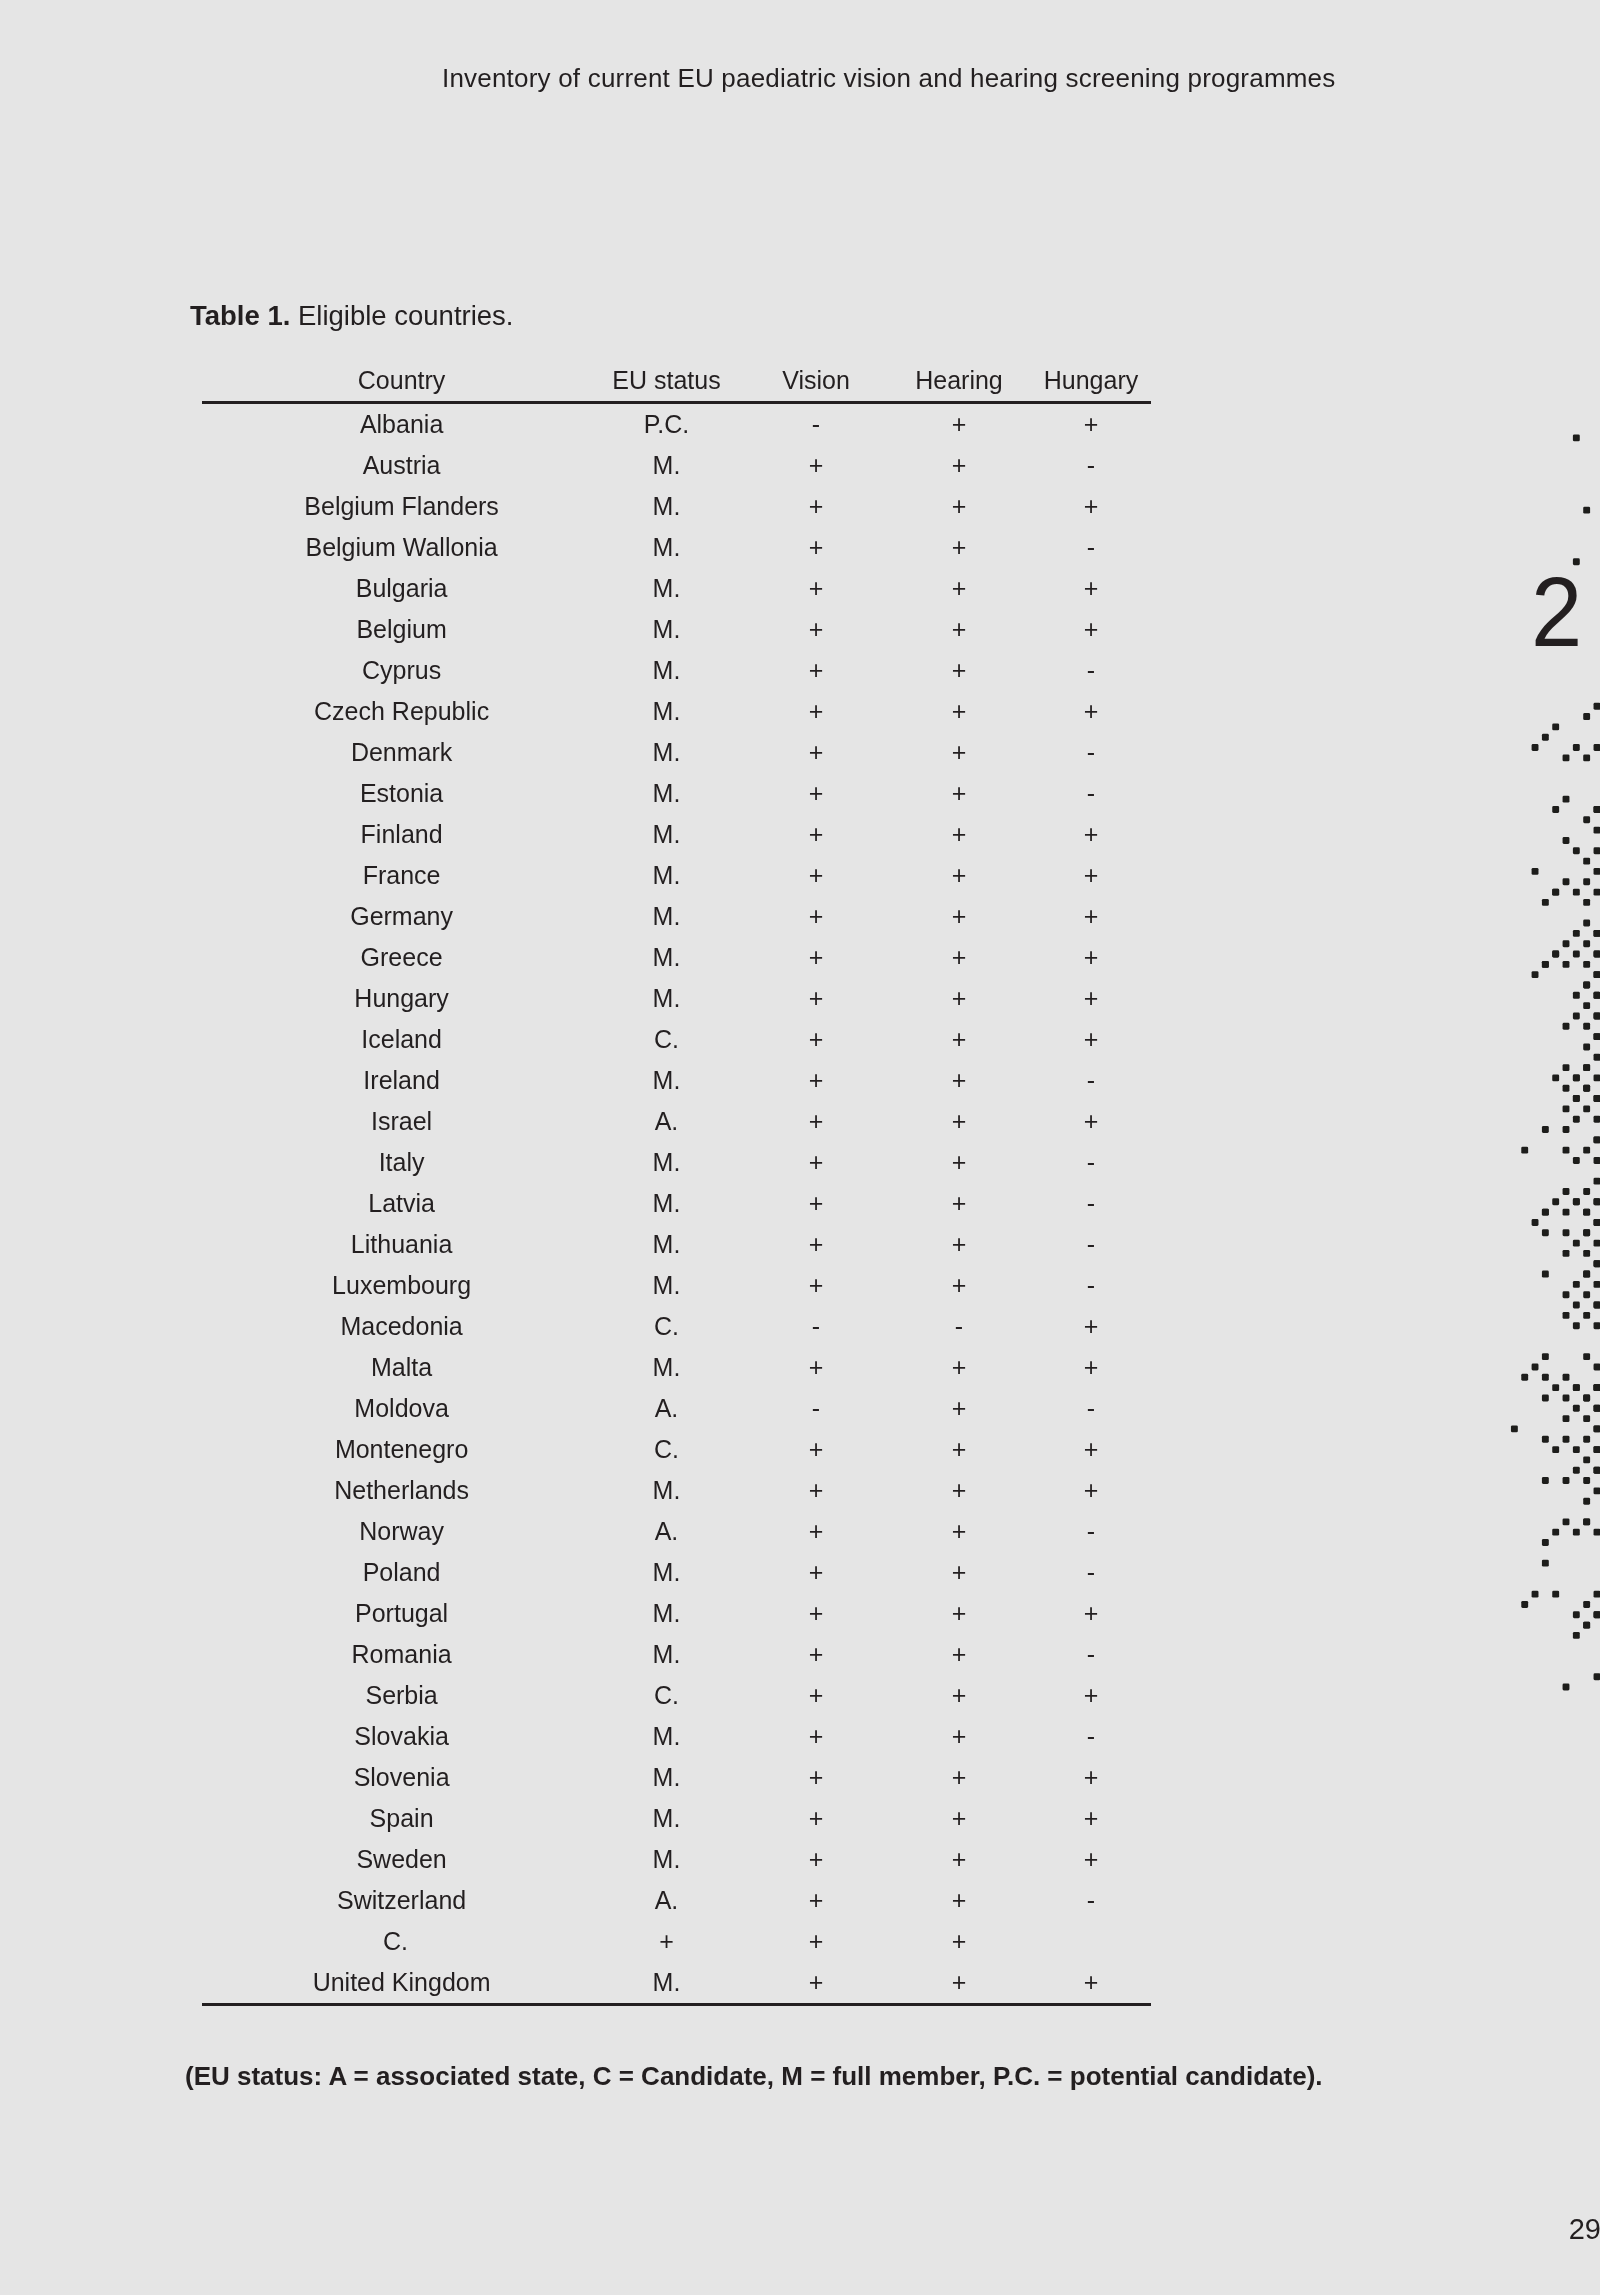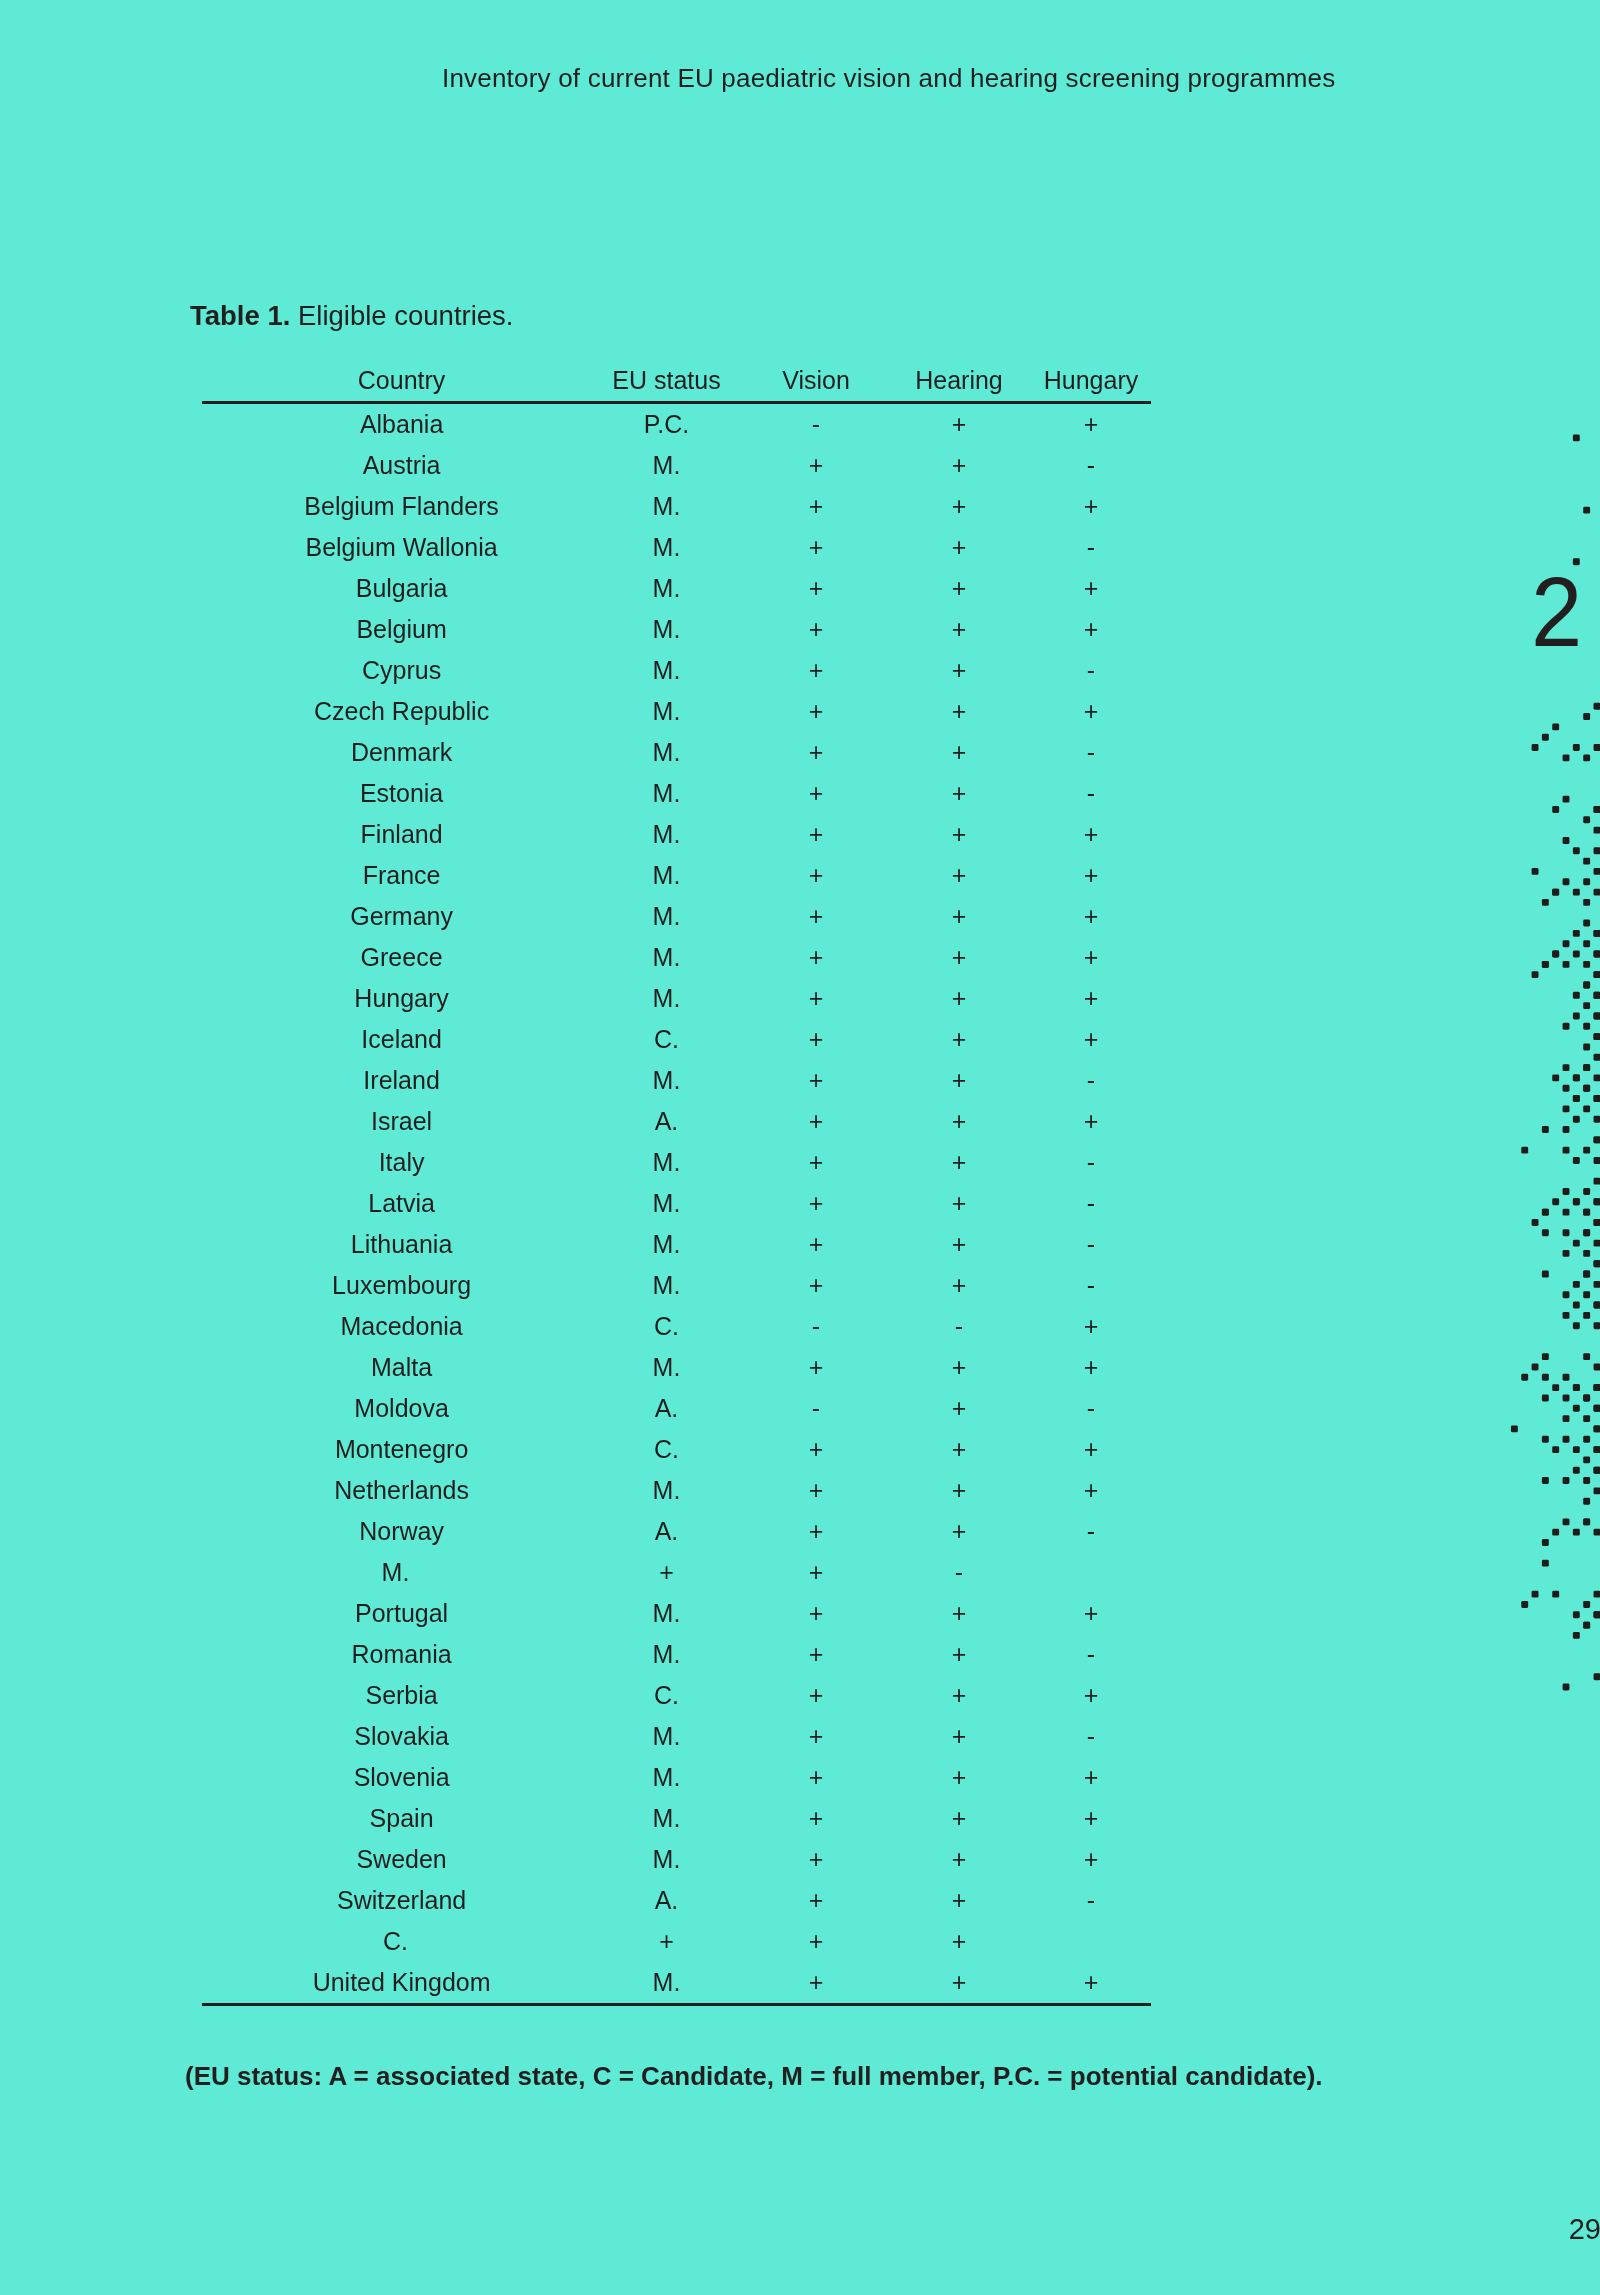--- a/index.html
+++ b/index.html
@@ -1,20 +1,20 @@
 <!DOCTYPE html>
 <html style="font-size:12.2px"><head>
 <meta charset="utf-8">
 <style>
   html,body{margin:0;padding:0;background:#ffffff;}
   #page{
     position:relative;
     width:1601px;
     height:2295px;
-    background:#5eead4;
+    background:#e5e5e5;
     font-family:"Liberation Sans", sans-serif;
     color:#231f20;
     overflow:hidden;
   }
   .running-head{
     position:absolute;
     left:442px;
     top:63px;
     font-size:26px;
     letter-spacing:0.2px;
@@ -527,20 +527,21 @@
 
         <div class="t-row">
           <div class="td c1">Norway</div>
           <div class="td c2">A.</div>
           <div class="td c3">+</div>
           <div class="td c4">+</div>
           <div class="td c5">-</div>
         </div>
 
         <div class="t-row">
+          <div class="td c1">Poland</div>
           <div class="td c2">M.</div>
           <div class="td c3">+</div>
           <div class="td c4">+</div>
           <div class="td c5">-</div>
         </div>
 
         <div class="t-row">
           <div class="td c1">Portugal</div>
           <div class="td c2">M.</div>
           <div class="td c3">+</div>

